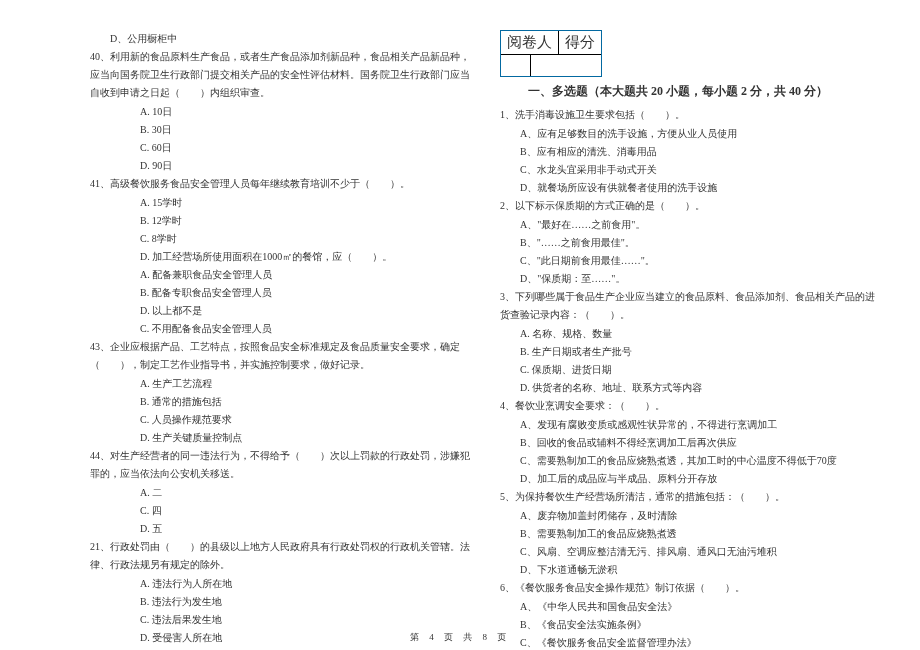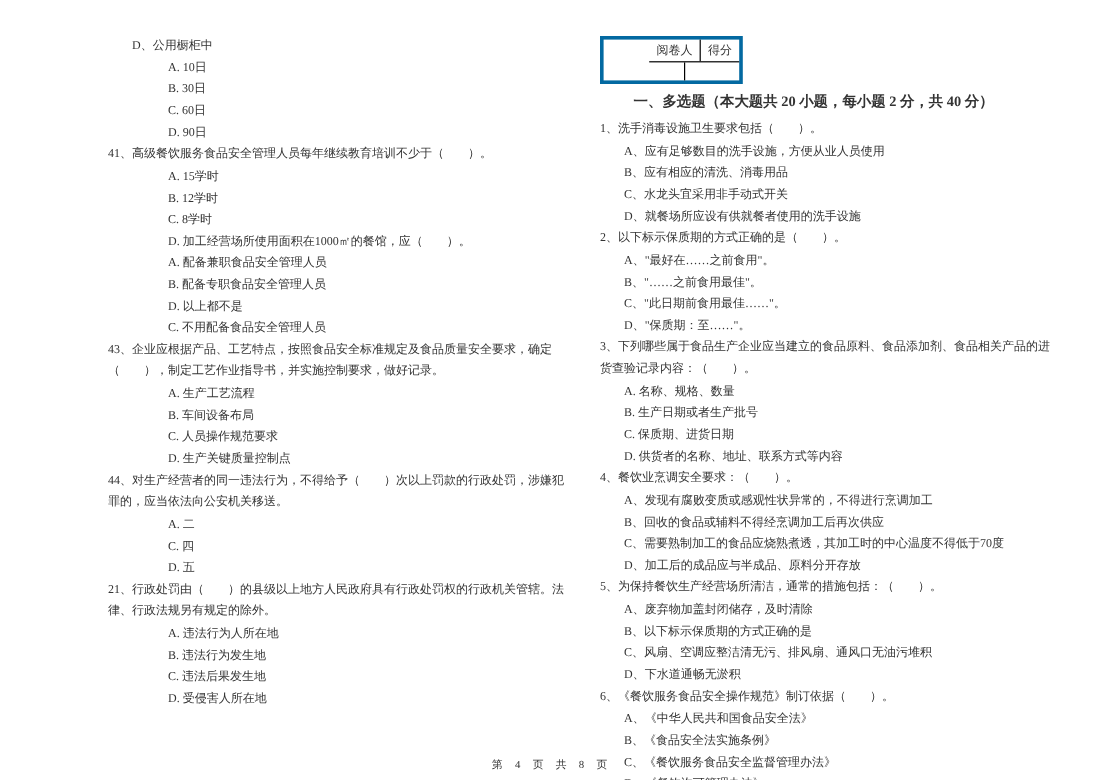--- a/index.html
+++ b/index.html
@@ -20,24 +20,23 @@
     }
     .col {
       flex: 1;
       min-width: 0;
     }
     .line { line-height: 1.8; }
     .indent1 { padding-left: 20px; }
     .indent2 { padding-left: 50px; }
     .q { margin-bottom: 1px; }
     .score-box {
-      border: 3px solid #0369a1;
+      border: 1px solid #0369a1;
       display: inline-flex;
-      font-size: 10px;
-      padding-left: 38px;
+      font-size: 15px;
     }
     .score-box .cell {
       border-right: 1px solid #000;
       padding: 2px 6px;
       min-width: 30px;
       text-align: center;
     }
     .score-box .cell:last-child { border-right: none; }
     .score-box .top { border-bottom: 1px solid #000; }
     .score-table { display: flex; flex-direction: column; }
@@ -58,38 +57,39 @@
     }
   </style>
 </head>
 <body>
 
 <div class="columns">
 
   <div class="col">
     <div class="line indent1">D、公用橱柜中</div>
 
+    <div class="line q">40、利用新的食品原料生产食品，或者生产食品添加剂新品种，食品相关产品新品种，应当向国务院卫生行政部门提交相关产品的安全性评估材料。国务院卫生行政部门应当自收到申请之日起（　　）内组织审查。</div>
     <div class="line indent2">A. 10日</div>
     <div class="line indent2">B. 30日</div>
     <div class="line indent2">C. 60日</div>
     <div class="line indent2">D. 90日</div>
 
     <div class="line q">41、高级餐饮服务食品安全管理人员每年继续教育培训不少于（　　）。</div>
     <div class="line indent2">A. 15学时</div>
     <div class="line indent2">B. 12学时</div>
     <div class="line indent2">C. 8学时</div>
     <div class="line indent2">D. 加工经营场所使用面积在1000㎡的餐馆，应（　　）。</div>
     <div class="line indent2">A. 配备兼职食品安全管理人员</div>
     <div class="line indent2">B. 配备专职食品安全管理人员</div>
     <div class="line indent2">D. 以上都不是</div>
     <div class="line indent2">C. 不用配备食品安全管理人员</div>
 
     <div class="line q">43、企业应根据产品、工艺特点，按照食品安全标准规定及食品质量安全要求，确定（　　），制定工艺作业指导书，并实施控制要求，做好记录。</div>
     <div class="line indent2">A. 生产工艺流程</div>
-    <div class="line indent2">B. 车间设备布局</div>
+    <div class="line indent2">B. 通常的措施包括</div>
     <div class="line indent2">C. 人员操作规范要求</div>
     <div class="line indent2">D. 生产关键质量控制点</div>
 
     <div class="line q">44、对生产经营者的同一违法行为，不得给予（　　）次以上罚款的行政处罚，涉嫌犯罪的，应当依法向公安机关移送。</div>
     <div class="line indent2">A. 二</div>
     <div class="line indent2">C. 四</div>
     <div class="line indent2">D. 五</div>
 
     <div class="line q">21、行政处罚由（　　）的县级以上地方人民政府具有行政处罚权的行政机关管辖。法律、行政法规另有规定的除外。</div>
     <div class="line indent2">A. 违法行为人所在地</div>
@@ -133,21 +133,21 @@
     <div class="line indent1">D. 供货者的名称、地址、联系方式等内容</div>
 
     <div class="line q">4、餐饮业烹调安全要求：（　　）。</div>
     <div class="line indent1">A、发现有腐败变质或感观性状异常的，不得进行烹调加工</div>
     <div class="line indent1">B、回收的食品或辅料不得经烹调加工后再次供应</div>
     <div class="line indent1">C、需要熟制加工的食品应烧熟煮透，其加工时的中心温度不得低于70度</div>
     <div class="line indent1">D、加工后的成品应与半成品、原料分开存放</div>
 
     <div class="line q">5、为保持餐饮生产经营场所清洁，通常的措施包括：（　　）。</div>
     <div class="line indent1">A、废弃物加盖封闭储存，及时清除</div>
-    <div class="line indent1">B、以下标示保质期的方式正确的是</div>
+    <div class="line indent1">B、需要熟制加工的食品应烧熟煮透</div>
     <div class="line indent1">C、风扇、空调应整洁清无污、排风扇、通风口无油污堆积</div>
     <div class="line indent1">D、下水道通畅无淤积</div>
 
     <div class="line q">6、《餐饮服务食品安全操作规范》制订依据（　　）。</div>
     <div class="line indent1">A、《中华人民共和国食品安全法》</div>
     <div class="line indent1">B、《食品安全法实施条例》</div>
     <div class="line indent1">C、《餐饮服务食品安全监督管理办法》</div>
     <div class="line indent1">D、《餐饮许可管理办法》</div>
 
     

